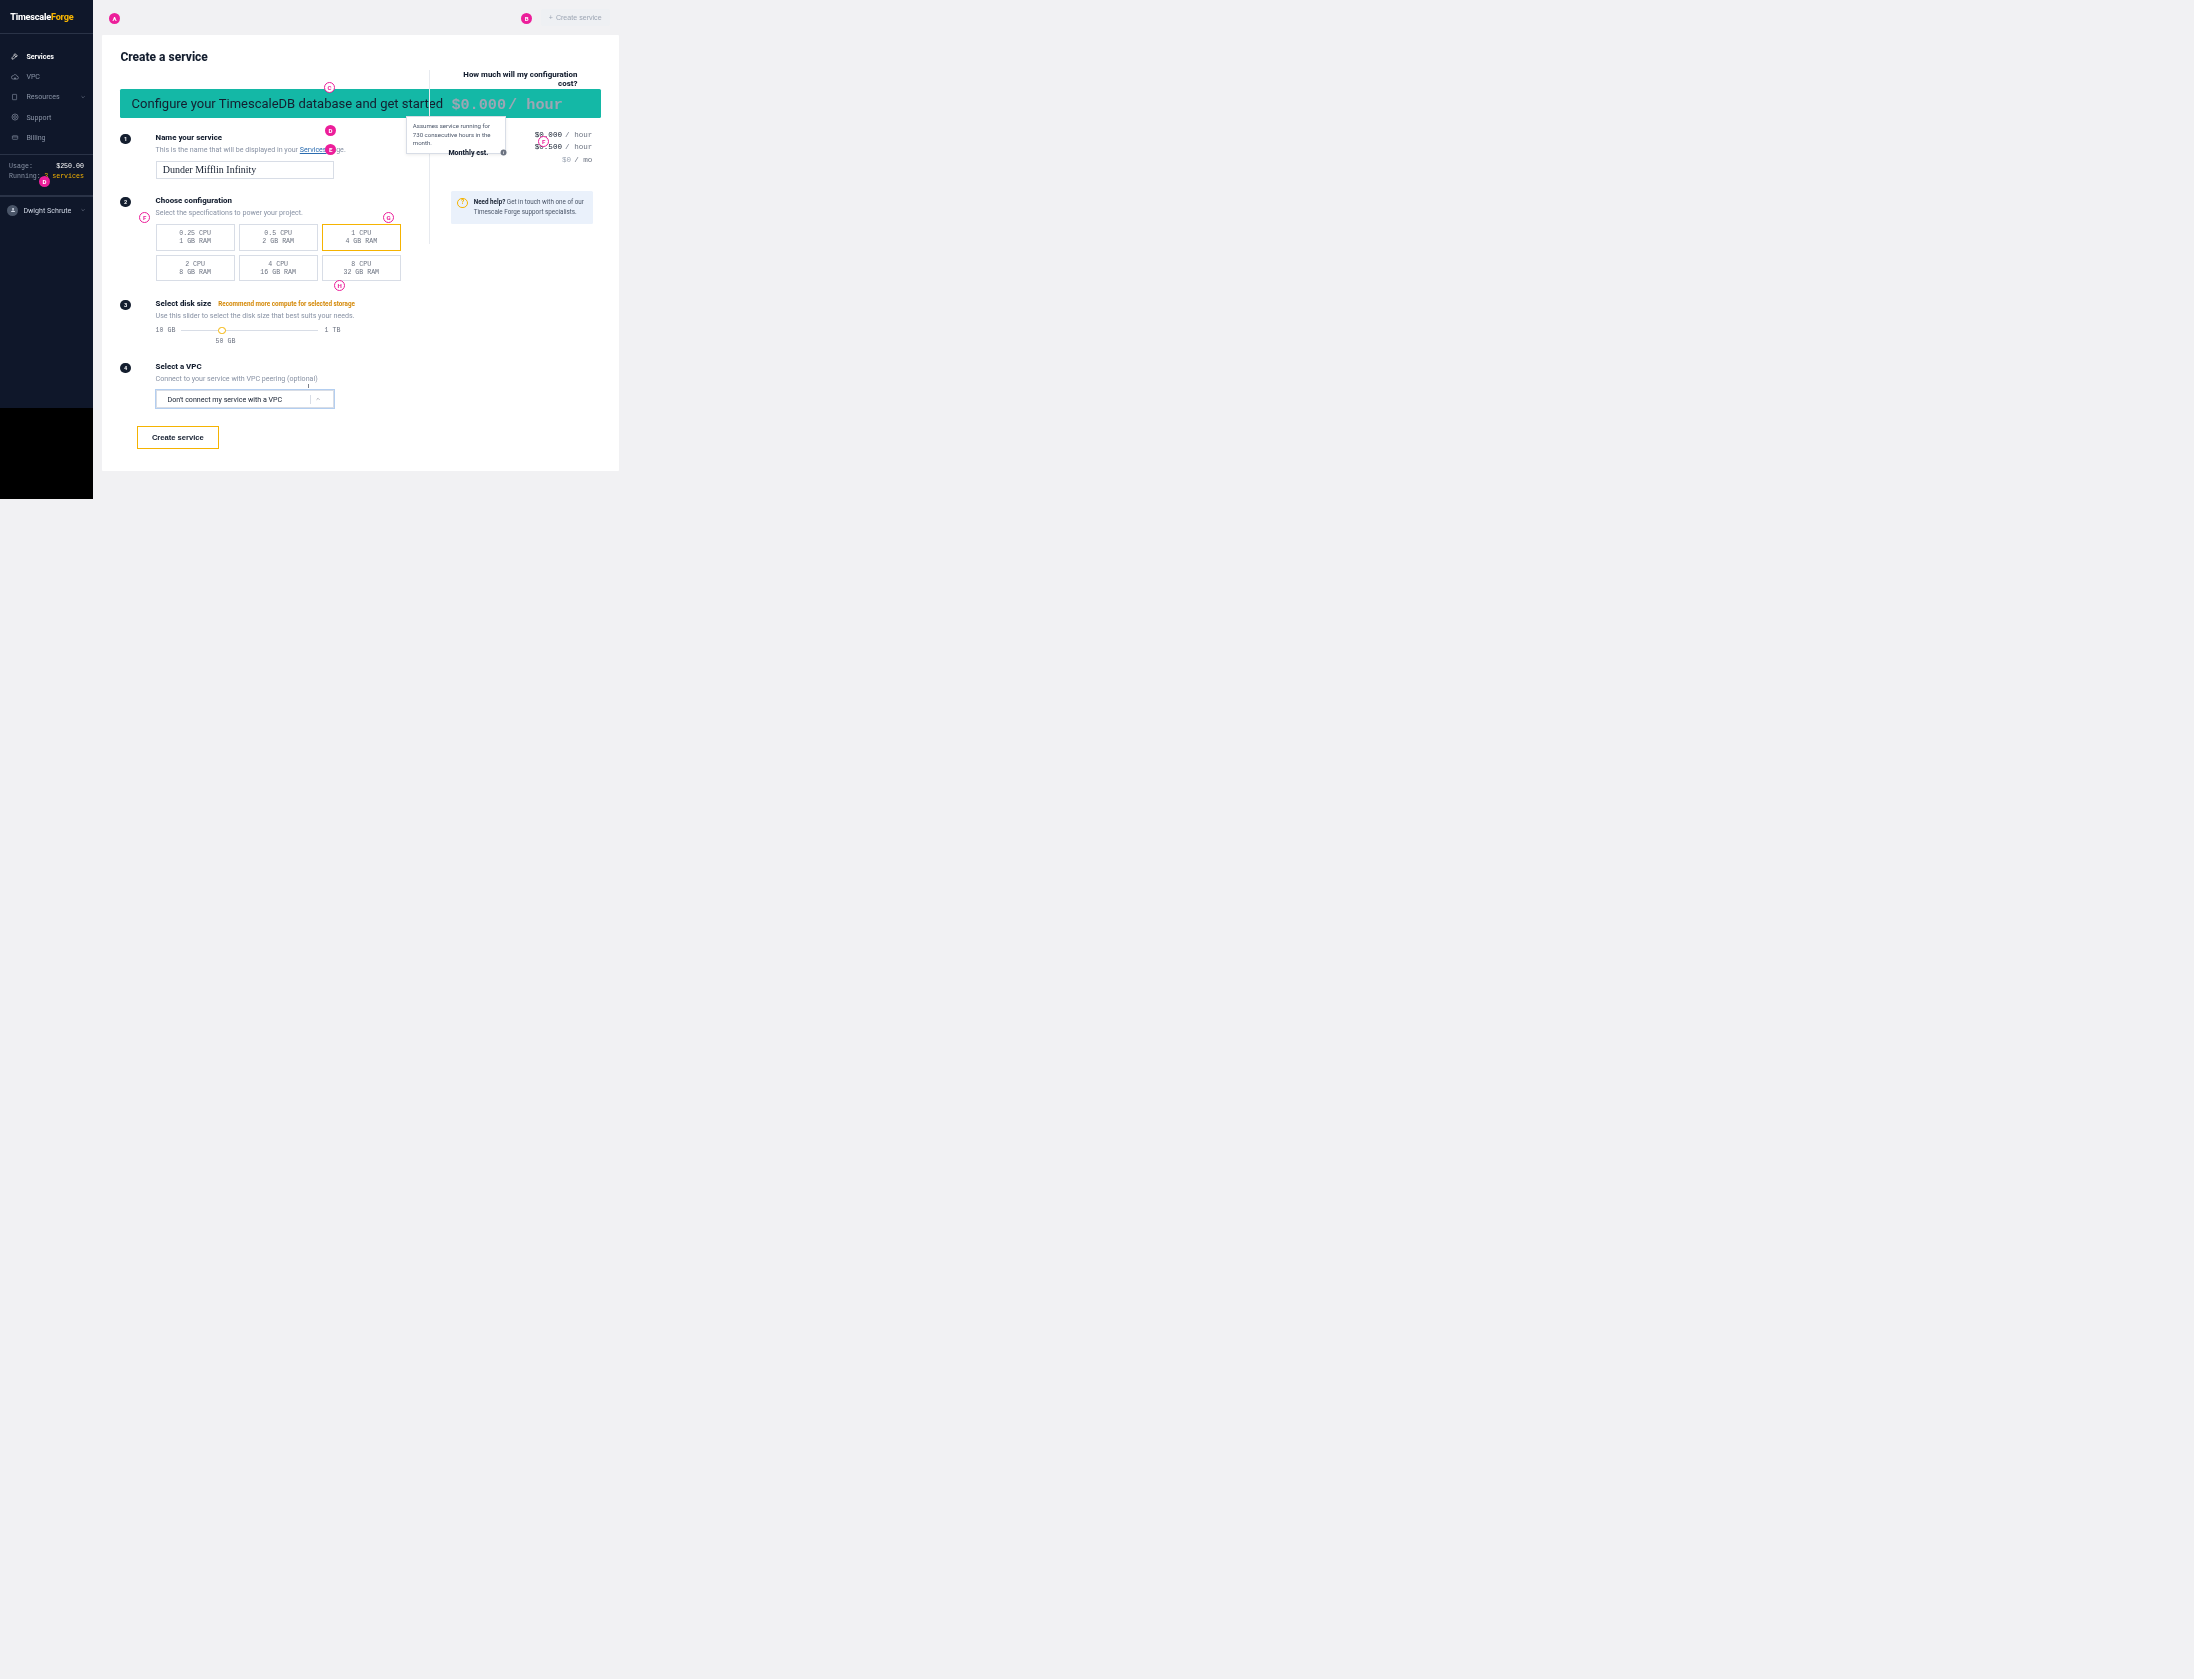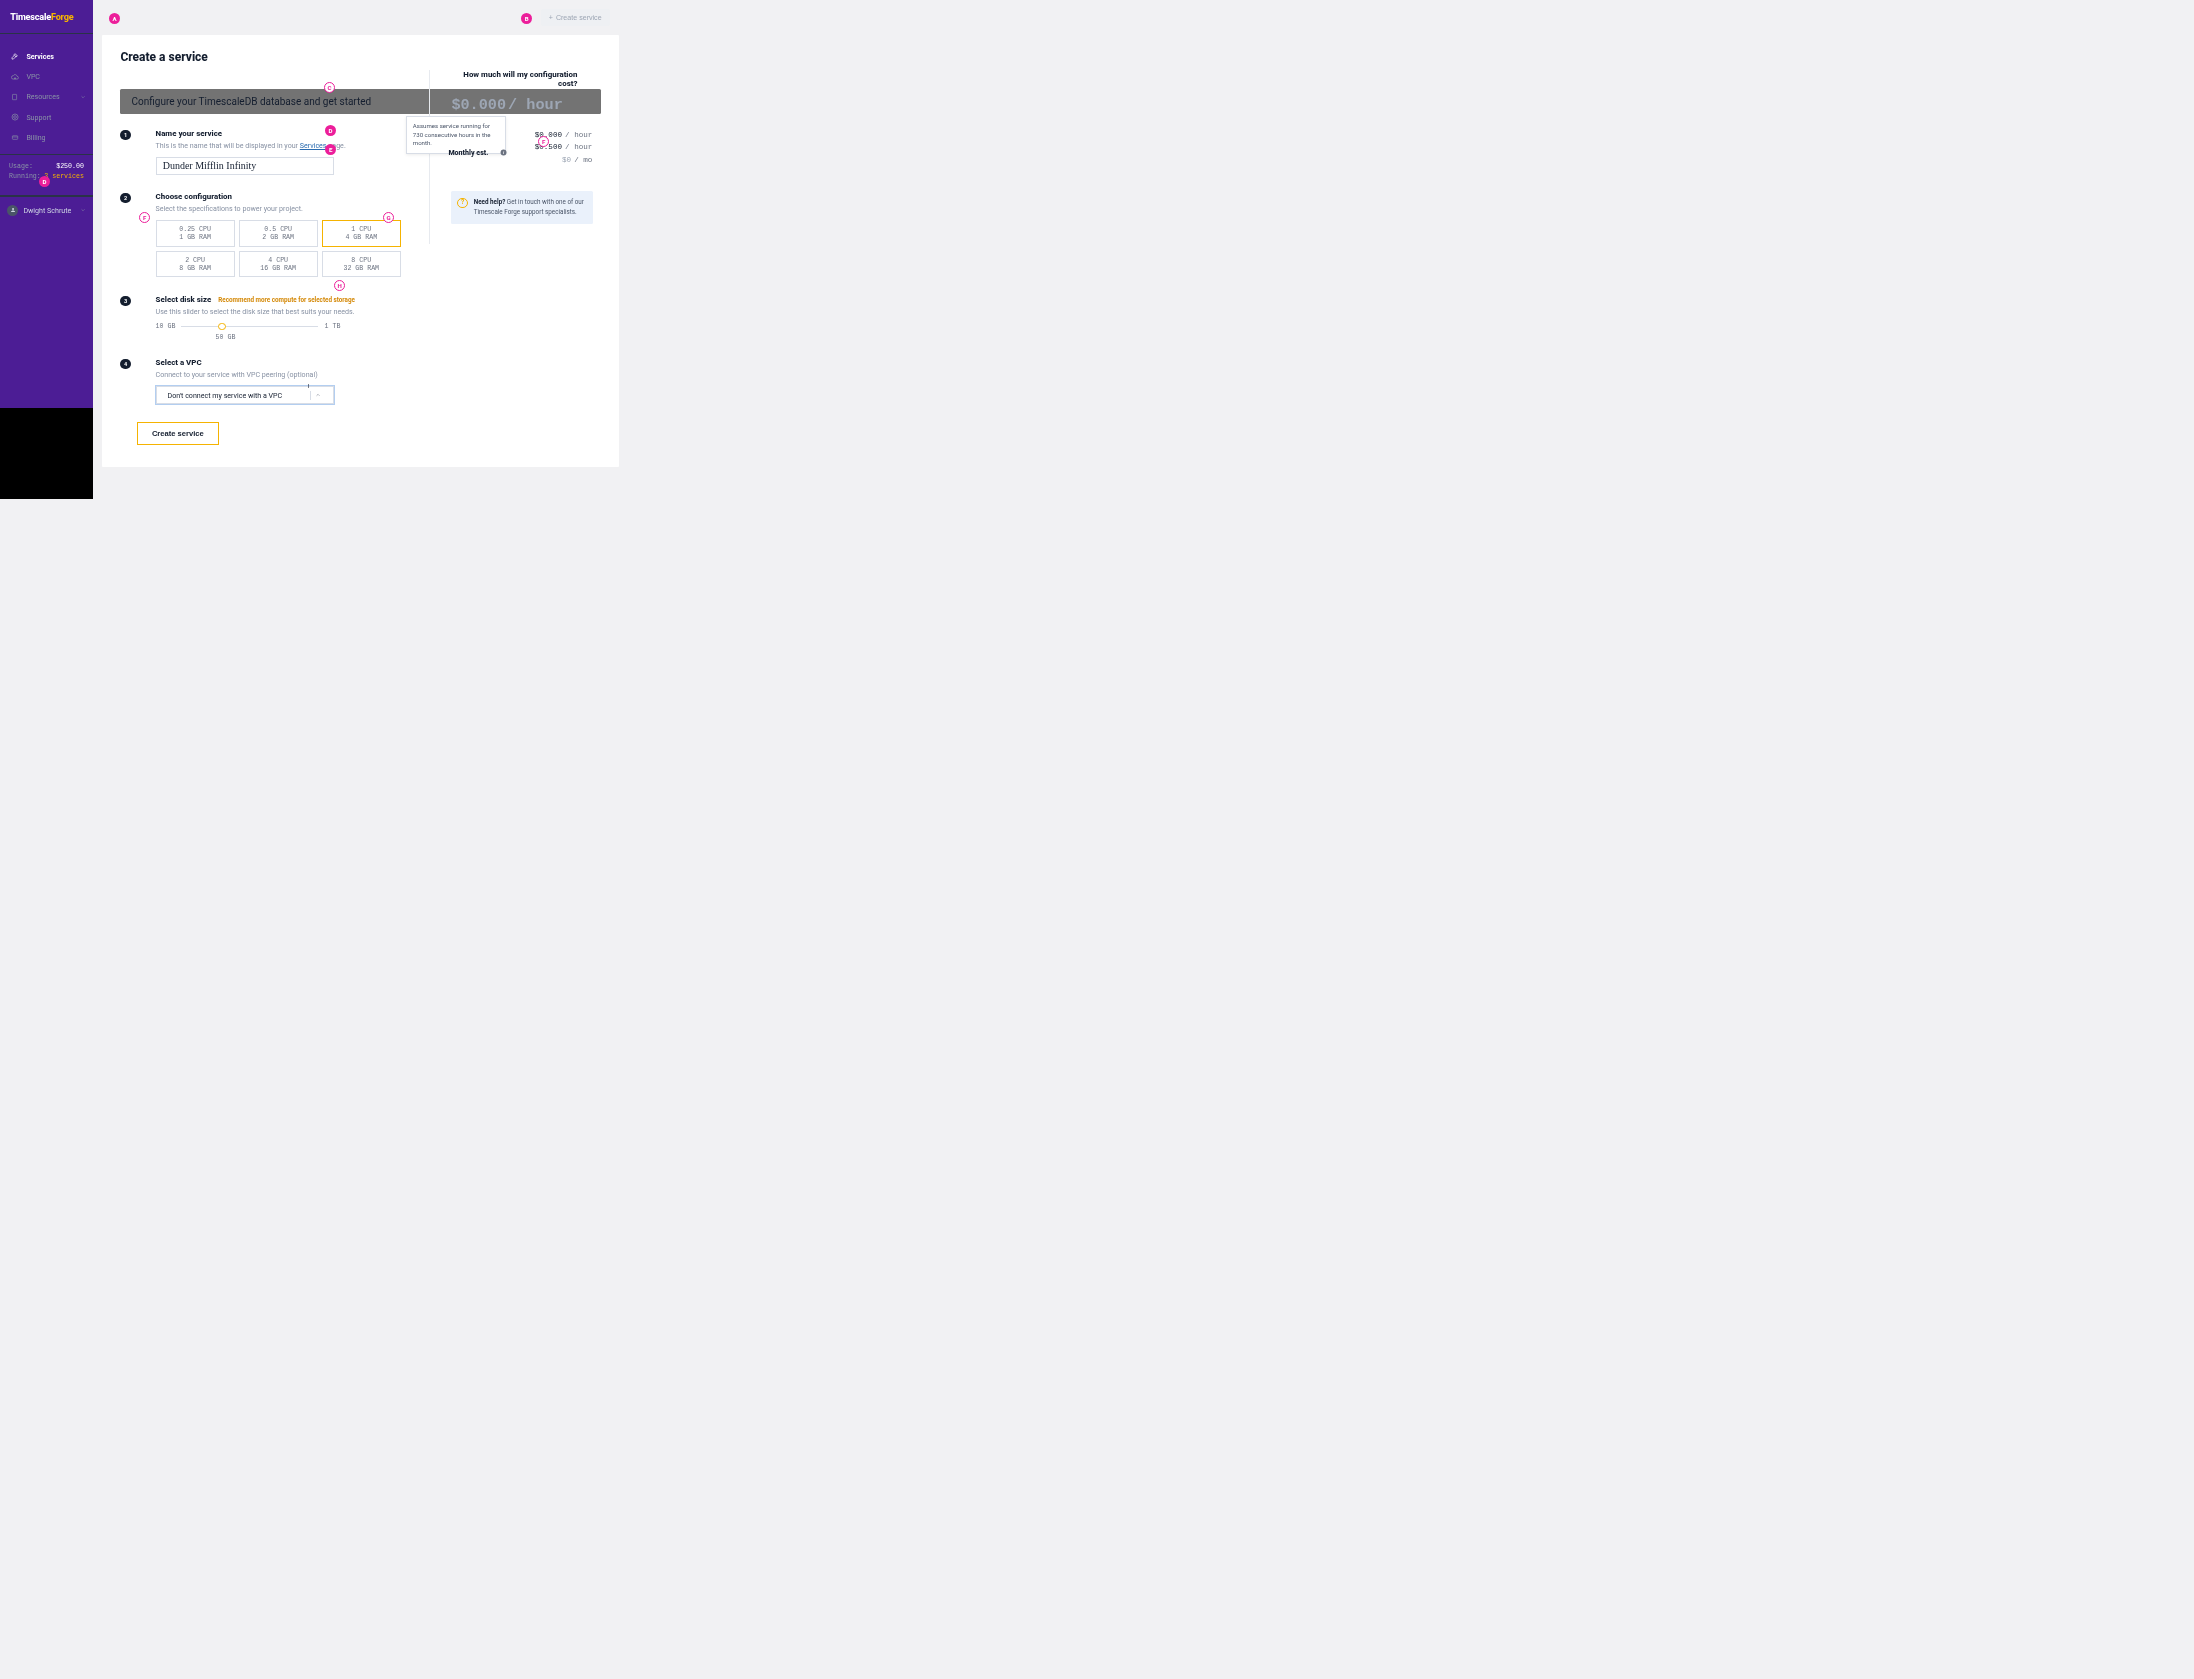--- a/index.html
+++ b/index.html
@@ -6,21 +6,21 @@
 body {
   font-family: -apple-system, BlinkMacSystemFont, "Segoe UI", Roboto, Helvetica, Arial, sans-serif;
   background: #f1f1f3;
   width: 628px;
   height: 499px;
   overflow: hidden;
   position: relative;
 }
 .sidebar {
   position: absolute; left: 0; top: 0; width: 93px; height: 100%;
-  background: #4c1d95; color: #8a94a6;
+  background: #0f172a; color: #8a94a6;
 }
 .sidebar-top { height: 34px; border-bottom: 0.5px solid #2a3347; display: flex; align-items: center; padding-left: 10.2px; }
 .logo { font-size: 9.1px; font-weight: 800; letter-spacing: -0.2px; }
 .logo .t { color: #fff; }
 .logo .f { color: #f5b301; }
 .nav { padding-top: 12.2px; }
 .nav-item { display: flex; align-items: center; height: 20.3px; padding-left: 10.2px; gap: 7.1px; font-size: 7.1px; color: #8a94a6; position: relative; cursor: pointer; }
 .nav-item.active { color: #fff; font-weight: 700; }
 .nav-item .chev { position: absolute; right: 7.1px; }
 .nav-icon { width: 9.1px; display: flex; justify-content: center; }
@@ -32,21 +32,21 @@
 .user-row { border-top: 0.5px solid #2a3347; display: flex; align-items: center; height: 28.4px; padding: 0 7.1px; gap: 5.1px; font-size: 7.1px; color: #cfd6e4; }
 .avatar { width: 11.2px; height: 11.2px; border-radius: 50%; background: #4a5568; display: flex; align-items: center; justify-content: center; }
 .user-chev { margin-left: auto; }
 .sidebar-bottom-black { position: absolute; left: 0; bottom: 0; width: 93px; height: 91px; background: #000; }
 
 .main { position: absolute; left: 93px; top: 0; right: 0; bottom: 0; }
 .topbar { height: 35px; display: flex; align-items: center; justify-content: flex-end; padding-right: 18.3px; }
 .create-btn-top { background: #eef0f3; color: #9da6b4; border: none; border-radius: 2px; padding: 4.6px 8.1px; font-size: 7.1px; font-weight: 500; display: flex; align-items: center; gap: 3px; }
 .card { background: #fff; margin: 0 9.1px 9.1px 9.1px; padding: 15.2px 18.3px 22.3px 18.3px; border-radius: 1px; position: relative; }
 .page-title { font-size: 12px; font-weight: 800; color: #141e2f; margin-bottom: 25px; }
-.banner { background: #737373; padding: 7.1px 11.2px; font-size: 10px; color: #141e2f; border-radius: 1.5px; margin-bottom: 14.2px; }
+.banner { background: #14b8a6; padding: 7.1px 11.2px; font-size: 13px; color: #141e2f; border-radius: 1.5px; margin-bottom: 14.2px; }
 .form-col { width: 310px; }
 .step { display: flex; gap: 25px; margin-bottom: 17.3px; }
 .step-num { width: 10.2px; height: 10.2px; min-width: 10.2px; border-radius: 50%; background: #141e2f; color: #fff; font-size: 5.6px; font-weight: 700; display: flex; align-items: center; justify-content: center; margin-top: 1px; }
 .step-body { flex: 1; }
 .step-title { font-size: 7.9px; font-weight: 800; color: #141e2f; margin-bottom: 3px; display: flex; align-items: baseline; gap: 7.1px; }
 .step-sub { font-size: 7.1px; color: #8892a4; margin-bottom: 7.1px; }
 .step-sub a { color: #2b6cb0; text-decoration: underline; }
 .text-input { width: 178px; height: 18.3px; border: 0.5px solid #d8dde6; padding: 0 6.1px; font-size: 10px; color: #141e2f; outline: none; font-family: Liberation Serif, serif; }
 .config-grid { display: grid; grid-template-columns: repeat(3, 79px); gap: 4.1px; }
 .config-tile { border: 0.5px solid #d8dde6; height: 26.4px; display: flex; flex-direction: column; align-items: center; justify-content: center; font-family: "Courier New", monospace; font-size: 6.6px; color: #6b7280; cursor: pointer; gap: 1px; }

